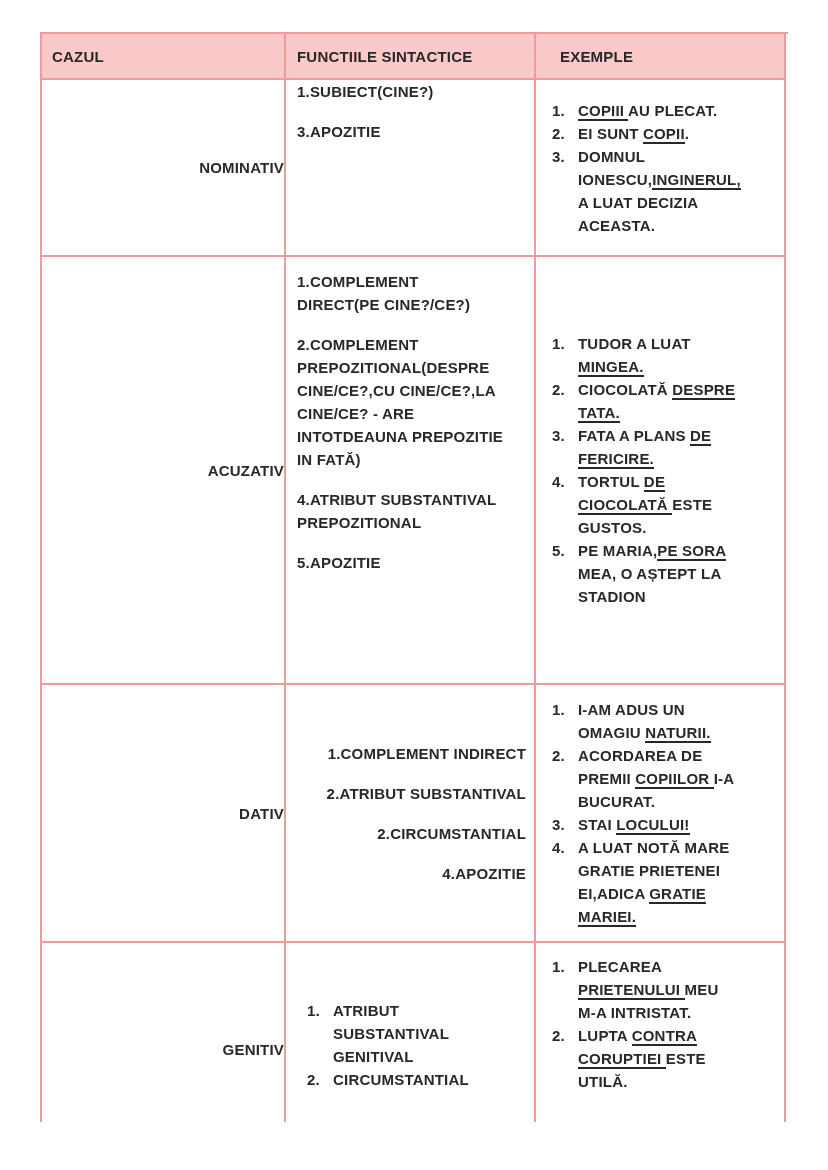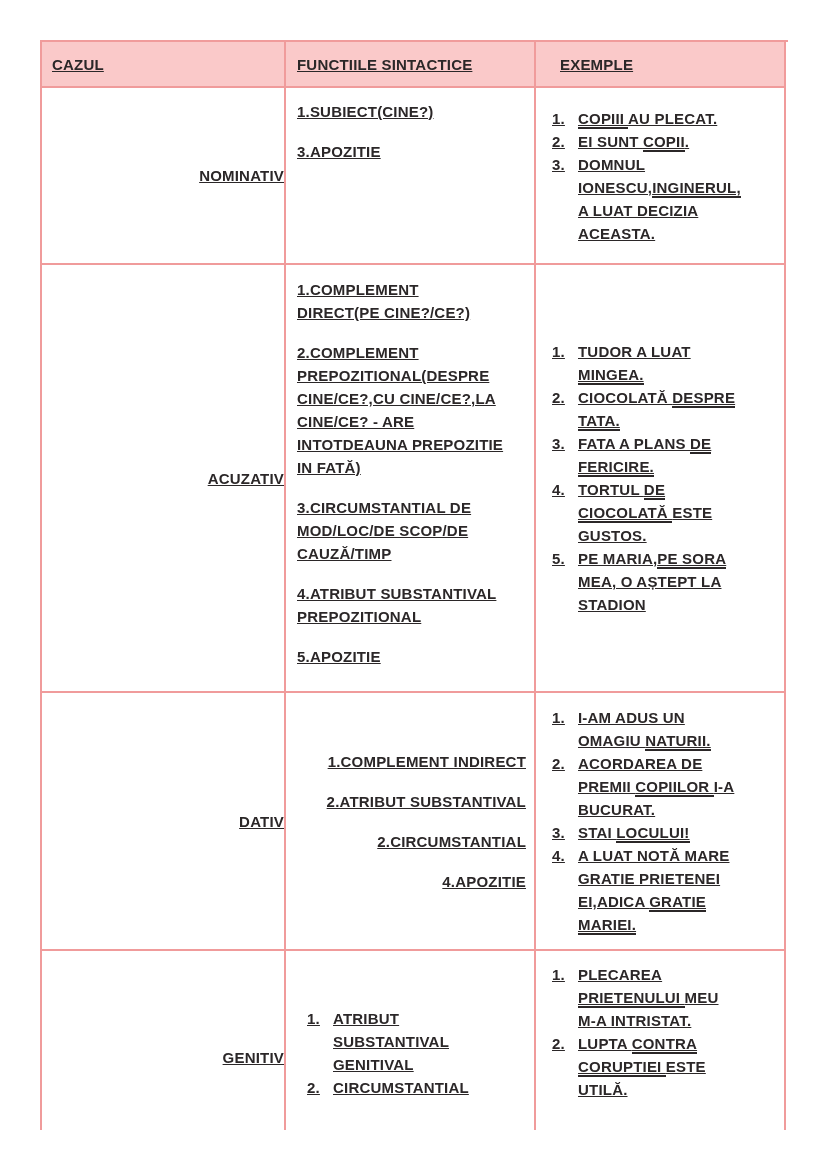--- a/index.html
+++ b/index.html
@@ -14,26 +14,25 @@
     width: 828px; height: 1170px;
     position: relative;
     overflow: hidden;
     font-family: "Liberation Sans", "DejaVu Sans", sans-serif;
     font-weight: bold;
     color: var(--text);
     background: var(--page_bg);
   }
   .table-wrap {
     position: absolute;
-    left: 40px; top: 40px;
+    left: 40px; top: 32px;
     width: 748px; height: 1090px;
     overflow: hidden;
     border-top: 2px solid var(--border);
     border-left: 2px solid var(--border);
-    text-decoration: underline;
   }
   .trow {
     display: grid;
     grid-template-columns: 244px 250px 250px;
   }
   .cell {
     border-right: 2px solid var(--border);
     border-bottom: 2px solid var(--border);
     display: flex;
     flex-direction: column;
@@ -53,21 +52,21 @@
   
   .r0 { height: 177px; }
   .r1 { height: 428px; }
   .r2 { height: 258px; }
   .r3 { min-height: 320px; }
   
   .case-cell { justify-content: center; padding-left: 18px; align-items: flex-end; }
   .r3 .case-cell { justify-content: flex-start; padding-top: 95px; }
   
   .func-cell { padding-left: 11px; padding-right: 8px; }
-  .r0 .func-cell { padding-top: 12px; }
+  .r0 .func-cell { }
   .r1 .func-cell { padding-top: 13px; }
   .r2 .func-cell { justify-content: center; align-items: flex-end; }
   .r3 .func-cell { padding-top: 56px; }
   .func-p { max-width: 208px; margin-bottom: 17px; }
   .func-p:last-child { margin-bottom: 0; }
   
   .ex-cell { padding-left: 16px; padding-right: 8px; }
   .r0 .ex-cell, .r1 .ex-cell, .r2 .ex-cell { justify-content: center; }
   .r3 .ex-cell { padding-top: 12px; }
   
@@ -120,21 +119,20 @@
           </div>
         </div>
       </div>
       <div class="trow r1">
         <div class="cell case-cell">
           <span class="case-label">ACUZATIV</span>
         </div>
         <div class="cell func-cell">
           <div class="func-p">1.COMPLEMENT DIRECT(PE CINE?/CE?)</div>
           <div class="func-p">2.COMPLEMENT PREPOZITIONAL(DESPRE CINE/CE?,CU CINE/CE?,LA CINE/CE? - ARE INTOTDEAUNA PREPOZITIE IN FATĂ)</div>
-          <div class="func-p">3.CIRCUMSTANTIAL DE MOD/LOC/DE SCOP/DE CAUZĂ/TIMP</div>
           <div class="func-p">4.ATRIBUT SUBSTANTIVAL PREPOZITIONAL</div>
           <div class="func-p">5.APOZITIE</div>
         </div>
         <div class="cell ex-cell">
           <div class="num-list">
             <div class="num-item">
               <span class="num">1.</span>
               <span class="itext"><span>TUDOR A LUAT </span><span class="u">MINGEA.</span></span>
             </div>
             <div class="num-item">

